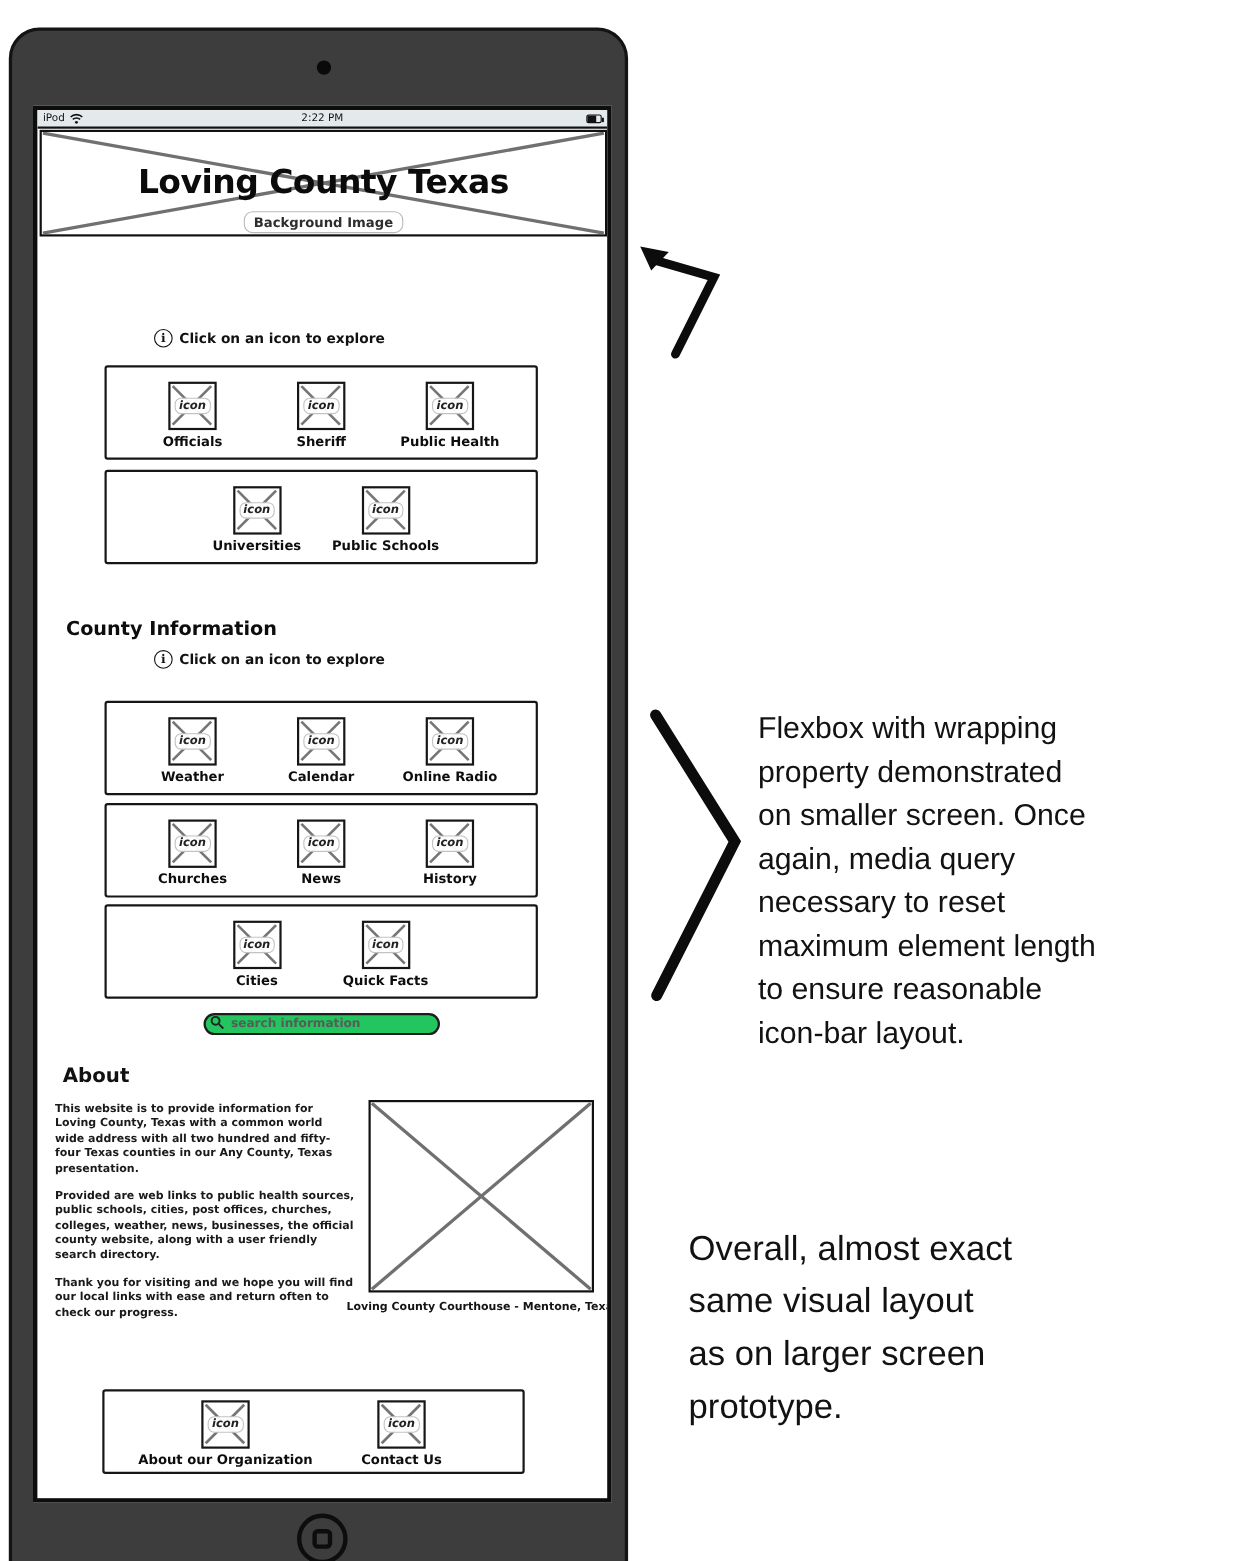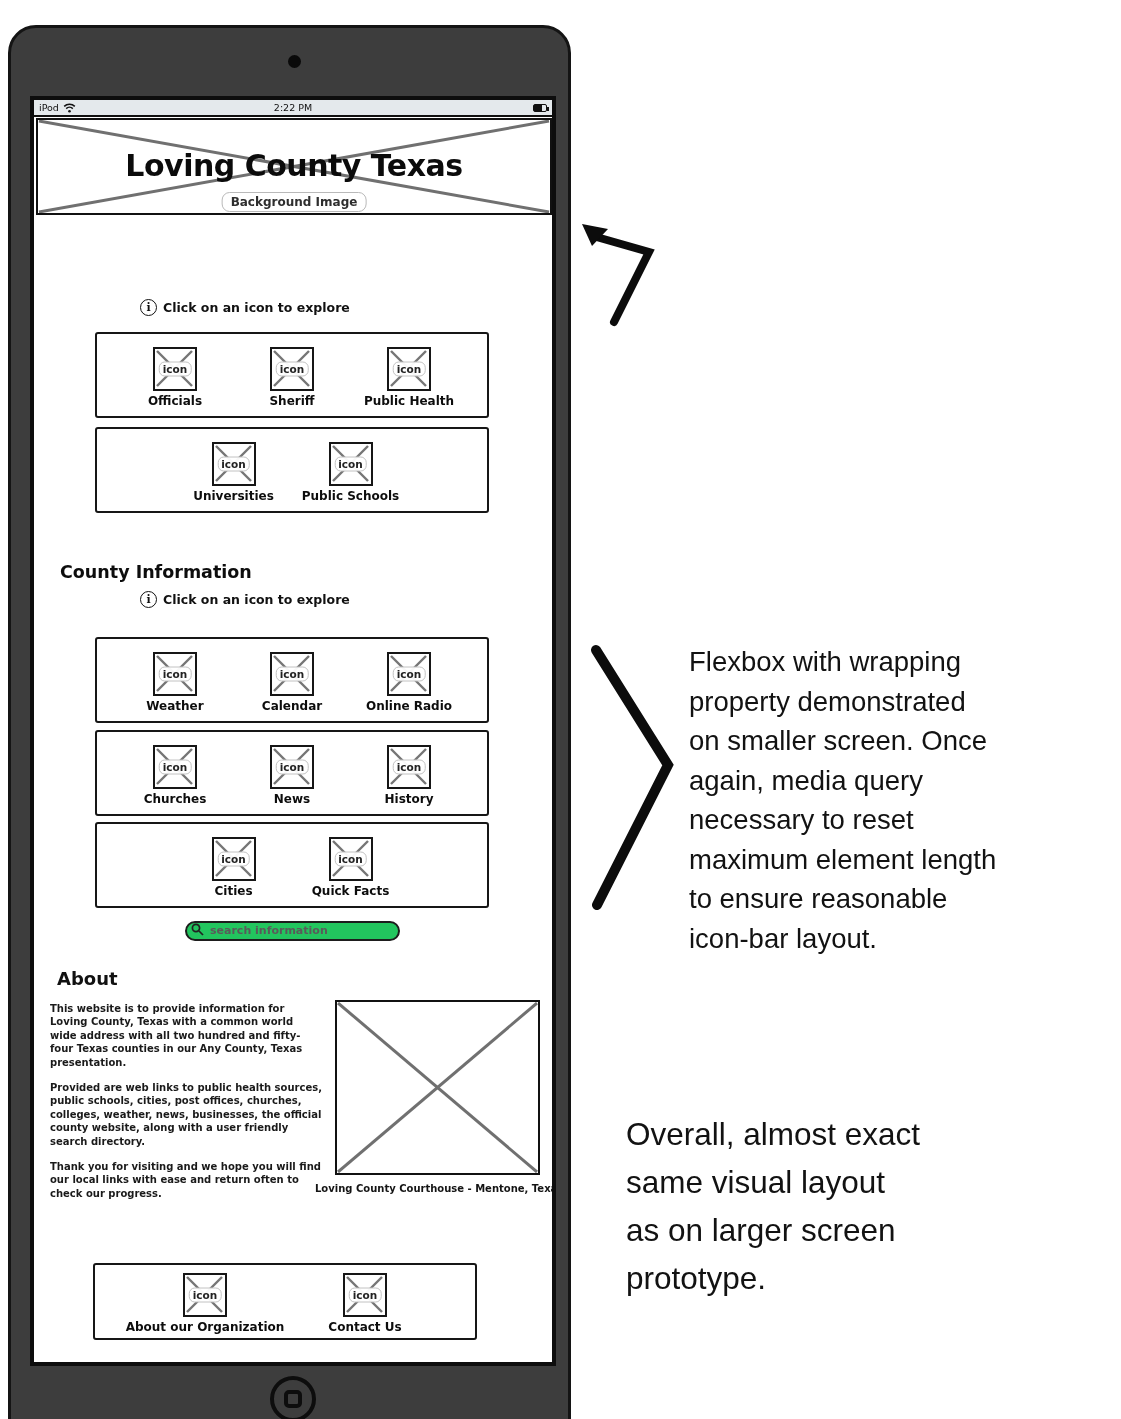--- a/index.html
+++ b/index.html
@@ -40,21 +40,21 @@
           font-family:"DejaVu Serif",serif;}
   .bars{position:absolute;display:flex;flex-direction:column;}
   .bars-admin{left:61px;top:232px;gap:9px;}
   .bars-info{left:61px;top:537px;gap:6.5px;}
   .bars-footer{left:59px;top:1163px;}
   .icon-bar{width:394px;border:2.5px solid #161616;border-radius:3px;box-sizing:border-box;background:#fff;
           display:flex;justify-content:center;align-items:flex-start;height:86px;padding-top:13px;}
   .bars-footer .icon-bar{width:384px;height:77px;padding-top:8px;}
   .icon-item{display:flex;flex-direction:column;align-items:center;gap:3px;width:117px;cursor:pointer;}
   .bars-footer .icon-item{width:160px;}
-  .wf-icon{position:relative;width:44px;height:44px;border:2.5px solid #161616;box-sizing:border-box;background:#fff;}
+  .wf-icon{position:relative;width:44px;height:44px;border:2.5px solid #161616;box-sizing:border-box;background:#fff;font-style:italic;}
   .wf-icon svg{position:absolute;left:0;top:0;}
   .wf-icon-label{position:absolute;left:50%;top:50%;transform:translate(-50%,-50%);
           background:rgba(255,255,255,0.95);border:1px solid #c2c2c2;border-radius:6px;
           padding:0 3px;font-size:10.5px;line-height:13px;font-weight:600;color:#222;}
   .icon-caption{font-size:12px;font-weight:700;color:#0d0d0d;white-space:nowrap;}
   
   .search-wrap{position:absolute;left:151px;top:819px;width:215px;height:20px;}
   .search-wrap input{width:100%;height:100%;box-sizing:border-box;border:2px solid #1d1d1d;border-radius:10px;
           padding:0 6px 0 23px;font-family:"DejaVu Sans",sans-serif;font-size:11px;font-weight:600;color:#444;
           background:#22c55e;outline:none;}

